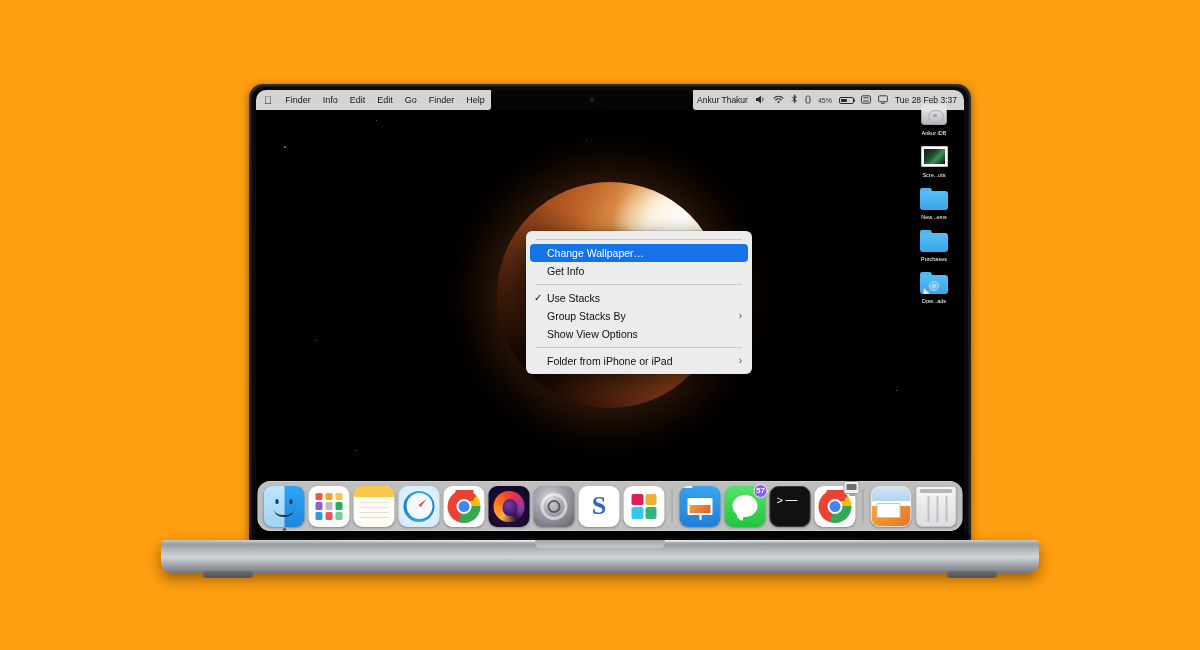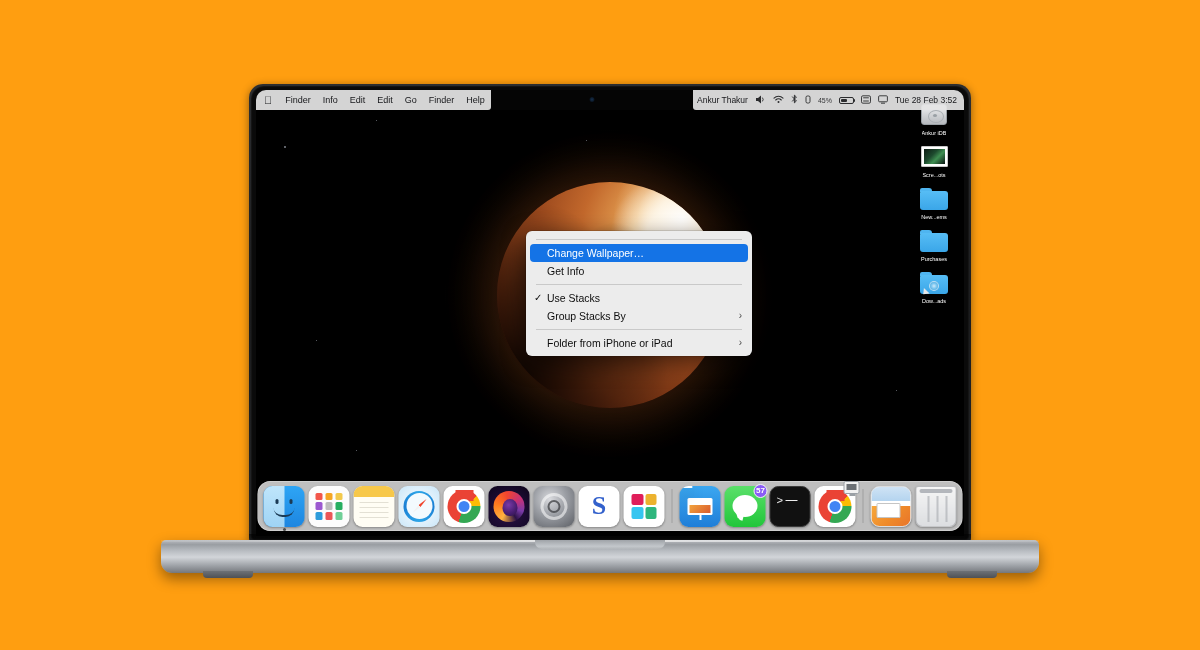--- a/index.html
+++ b/index.html
@@ -395,21 +395,21 @@
                 <line x1="2.2" y1="2.8" x2="7.8" y2="2.8" stroke="#2b2c2e" stroke-width="0.9"></line>
                 <line x1="2.2" y1="6" x2="7.8" y2="6" stroke="#2b2c2e" stroke-width="0.9"></line>
               </svg>
           </span>
           <span class="ic">
             <svg width="10" height="9" viewBox="0 0 10 9">
                 <rect x="0.6" y="0.8" width="8.8" height="6" rx="1" stroke="#2b2c2e" stroke-width="0.9" fill="none"></rect>
                 <line x1="3" y1="8.2" x2="7" y2="8.2" stroke="#2b2c2e" stroke-width="0.9"></line>
               </svg>
           </span>
-          <span class="mb-clock">Tue 28 Feb  3:52</span>
+          <span class="mb-clock">Tue 28 Feb  3:37</span>
         </div>
       </div>
     </div>
 
     <div class="desk-icons">
       <div class="desk-icon">
         <div class="glyph">
             <div class="hd"></div>
           </div>
         <div class="cap">Ankur iDB</div>
@@ -462,20 +462,23 @@
         <span>Get Info</span>
       </div>
       <div class="ctx-sep"></div>
       <div class="ctx-item">
         <span class="ctx-check">✓</span>
         <span>Use Stacks</span>
       </div>
       <div class="ctx-item">
         <span>Group Stacks By</span>
         <span class="ctx-sub">›</span>
+      </div>
+      <div class="ctx-item">
+        <span>Show View Options</span>
       </div>
       <div class="ctx-sep"></div>
       <div class="ctx-item">
         <span>Folder from iPhone or iPad</span>
         <span class="ctx-sub">›</span>
       </div>
     </div>
 
     <div class="dock">
 

